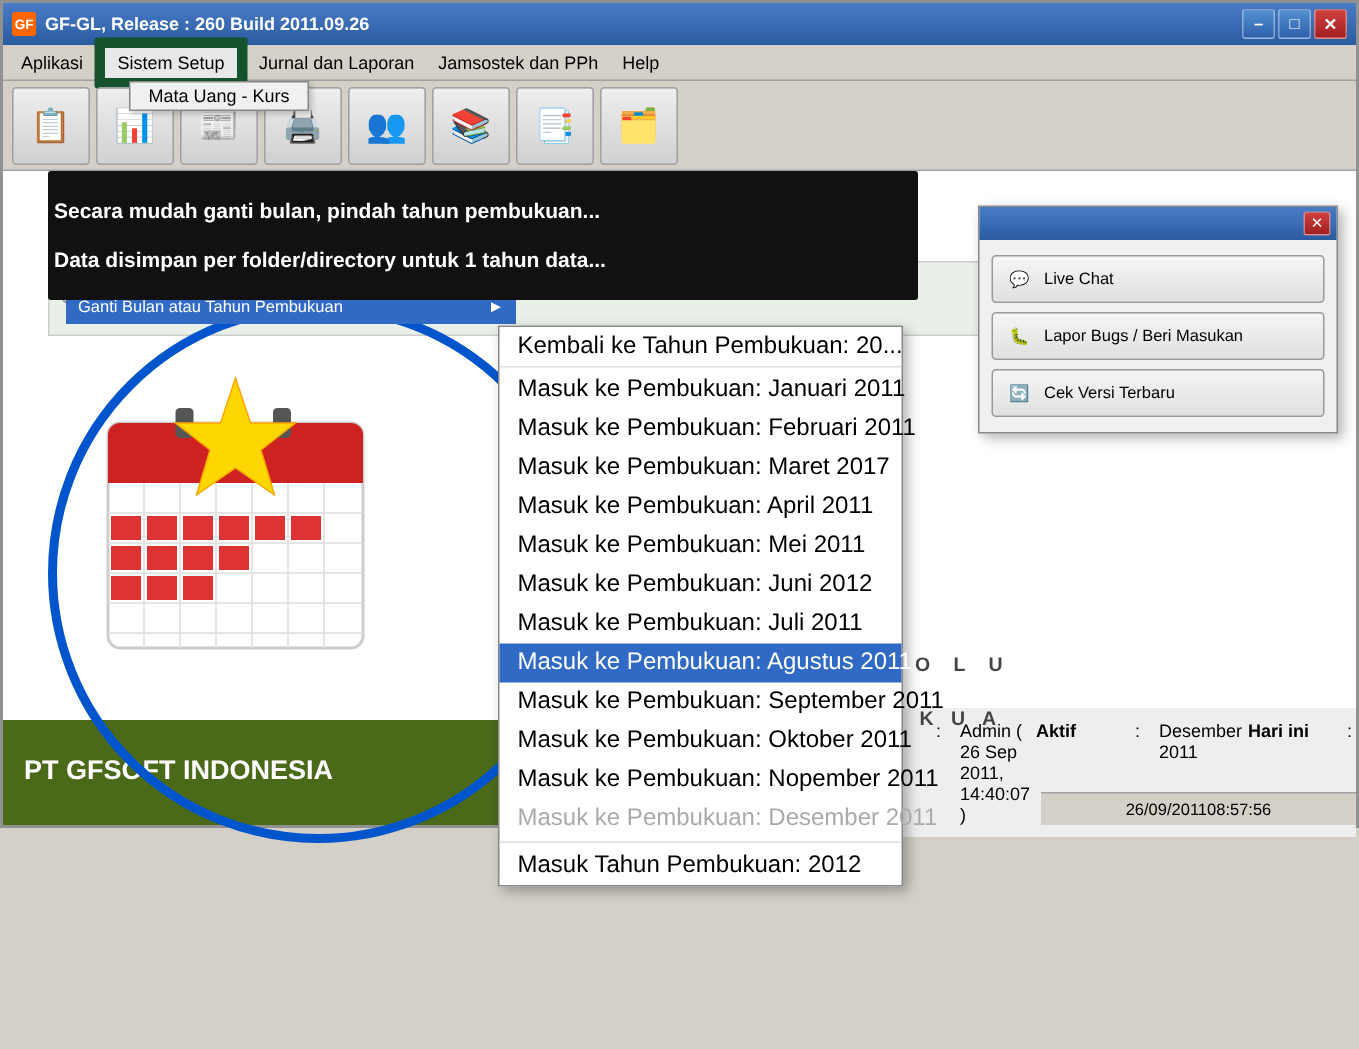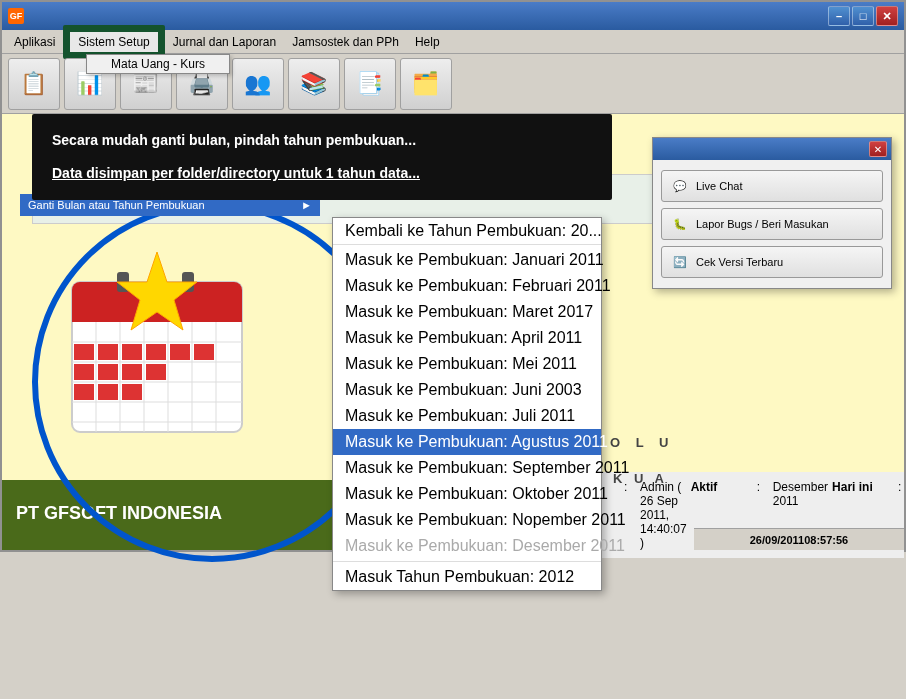--- a/index.html
+++ b/index.html
@@ -10,21 +10,21 @@
       font-size: 12px;
       background: #d4d0c8;
       overflow: hidden;
       position: relative;
     }
 
     
     .main-window {
       width: 906px;
       height: 552px;
-      background: #fef9c3;
+      background: #ffffff;
       border: 2px solid #919191;
       position: relative;
     }
 
     
     .title-bar {
       background: linear-gradient(to bottom, #4a7cc7, #2a5ba0);
       height: 28px;
       display: flex;
       align-items: center;
@@ -121,33 +121,32 @@
     }
 
     
     .tooltip-box {
       position: absolute;
       top: 112px;
       left: 30px;
       width: 580px;
       background: #111;
       color: white;
-      padding: 16px 20px;
+      padding: 16px 4px;
       font-size: 14px;
       font-weight: bold;
       z-index: 50;
       border-radius: 2px;
     }
     .tooltip-box p {
       margin-bottom: 12px;
       line-height: 1.5;
     }
     .tooltip-box p:last-child {
       margin-bottom: 0;
-      text-decoration: underline;
     }
 
     
     .blue-circle {
       position: absolute;
       top: 200px;
       left: 30px;
       width: 360px;
       height: 360px;
       border: 6px solid #0055cc;
@@ -173,21 +172,21 @@
       z-index: 20;
     }
     .sistem-bar-text {
       flex: 1;
     }
 
     
     .ganti-bulan-btn {
       position: absolute;
       top: 192px;
-      left: 18px;
+      left: 42px;
       width: 300px;
       height: 22px;
       background: #316ac5;
       color: white;
       display: flex;
       align-items: center;
       justify-content: space-between;
       padding: 0 8px;
       font-size: 11px;
       z-index: 25;
@@ -384,37 +383,38 @@
     }
   </style>
 </head>
 <body>
 
 <div class="main-window">
 
   <div class="title-bar">
     <div class="title-bar-left">
       <div class="title-icon">GF</div>
+      <span>GF-GL, Release : 260 Build 2011.09.26</span>
     </div>
     <div class="title-bar-controls">
       <div class="title-btn">–</div>
       <div class="title-btn">□</div>
       <div class="title-btn close">✕</div>
     </div>
   </div>
 
   <div class="menu-bar">
     <div class="menu-item">Aplikasi</div>
     <div class="menu-item selected">Sistem Setup</div>
     <div class="menu-item">Jurnal dan Laporan</div>
     <div class="menu-item">Jamsostek dan PPh</div>
     <div class="menu-item">Help</div>
   </div>
 
-  <div style="position:absolute; top:52px; left:84px; background:#f0f0f0; border:1px solid #888; padding:2px 24px; font-size:12px; z-index:200; box-shadow: 2px 2px 4px rgba(0,0,0,0.2);">
+  <div style="position:absolute; top:52px; left:84px; background:#f0f0f0; border:1px solid #888; padding:2px 12px; font-size:12px; z-index:200; box-shadow: 2px 2px 4px rgba(0,0,0,0.2);">
     <span>Mata Uang - Kurs</span>
   </div>
 
   <div class="toolbar">
     <div class="toolbar-btn">
       <div class="tb-icon">📋</div>
     </div>
     <div class="toolbar-btn">
       <div class="tb-icon">📊</div>
     </div>
@@ -466,21 +466,21 @@
 
   <div class="dropdown-menu">
     <div class="dropdown-item kembali">
       <span>Kembali ke Tahun Pembukuan: 20...</span>
     </div>
     <div class="dropdown-item">Masuk ke Pembukuan: Januari 2011</div>
     <div class="dropdown-item">Masuk ke Pembukuan: Februari 2011</div>
     <div class="dropdown-item">Masuk ke Pembukuan: Maret 2017</div>
     <div class="dropdown-item">Masuk ke Pembukuan: April 2011</div>
     <div class="dropdown-item">Masuk ke Pembukuan: Mei 2011</div>
-    <div class="dropdown-item">Masuk ke Pembukuan: Juni 2003</div>
+    <div class="dropdown-item">Masuk ke Pembukuan: Juni 2012</div>
     <div class="dropdown-item">Masuk ke Pembukuan: Juli 2011</div>
     <div class="dropdown-item highlighted">Masuk ke Pembukuan: Agustus 2011</div>
     <div class="dropdown-item">Masuk ke Pembukuan: September 2011</div>
     <div class="dropdown-item">Masuk ke Pembukuan: Oktober 2011</div>
     <div class="dropdown-item">Masuk ke Pembukuan: Nopember 2011</div>
     <div class="dropdown-item disabled">Masuk ke Pembukuan: Desember 2011</div>
     <div class="dropdown-separator"></div>
     <div class="dropdown-item">Masuk Tahun Pembukuan: 2012</div>
   </div>
 
@@ -570,18 +570,18 @@
         <span class="status-value">Desember 2011</span>
       </div>
       <div class="status-row">
         <span class="status-label">Hari ini</span>
         <span class="status-colon">:</span>
         <span class="status-value">Minggu, 01 Mei 2011</span>
       </div>
     </div>
   </div>
 
-  <div style="position:absolute; bottom:0; right:0; width:210px; height:22px; background:#d4d0c8; border-top:1px solid #a0a0a0; display:flex; align-items:center; justify-content:center; gap:0; font-size:11px; z-index:200;font-weight:bold;">
+  <div style="position:absolute; bottom:0; right:0; width:210px; height:22px; background:#d4d0c8; border-top:1px solid #a0a0a0; display:flex; align-items:center; justify-content:center; gap:0; font-size:11px; z-index:200;">
     <span>26/09/2011</span>
     <span>08:57:56</span>
   </div>
 
 </div>
 
 </body></html>

